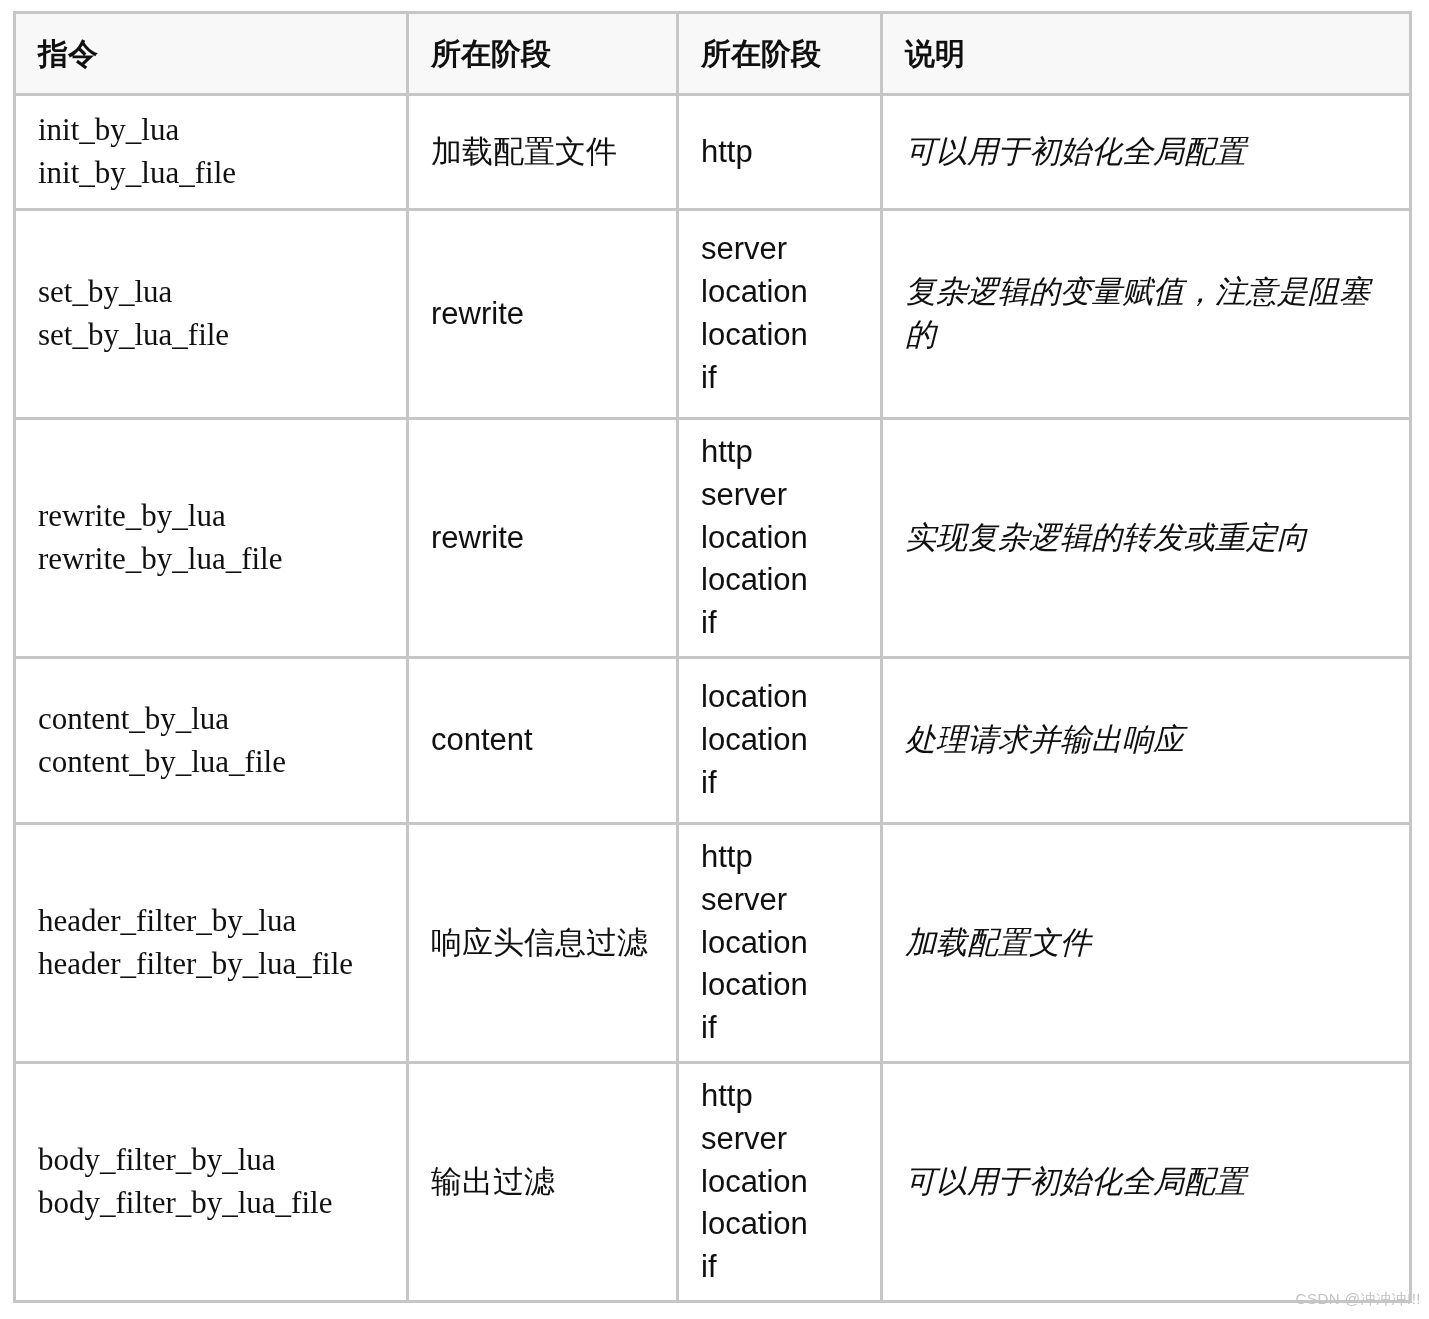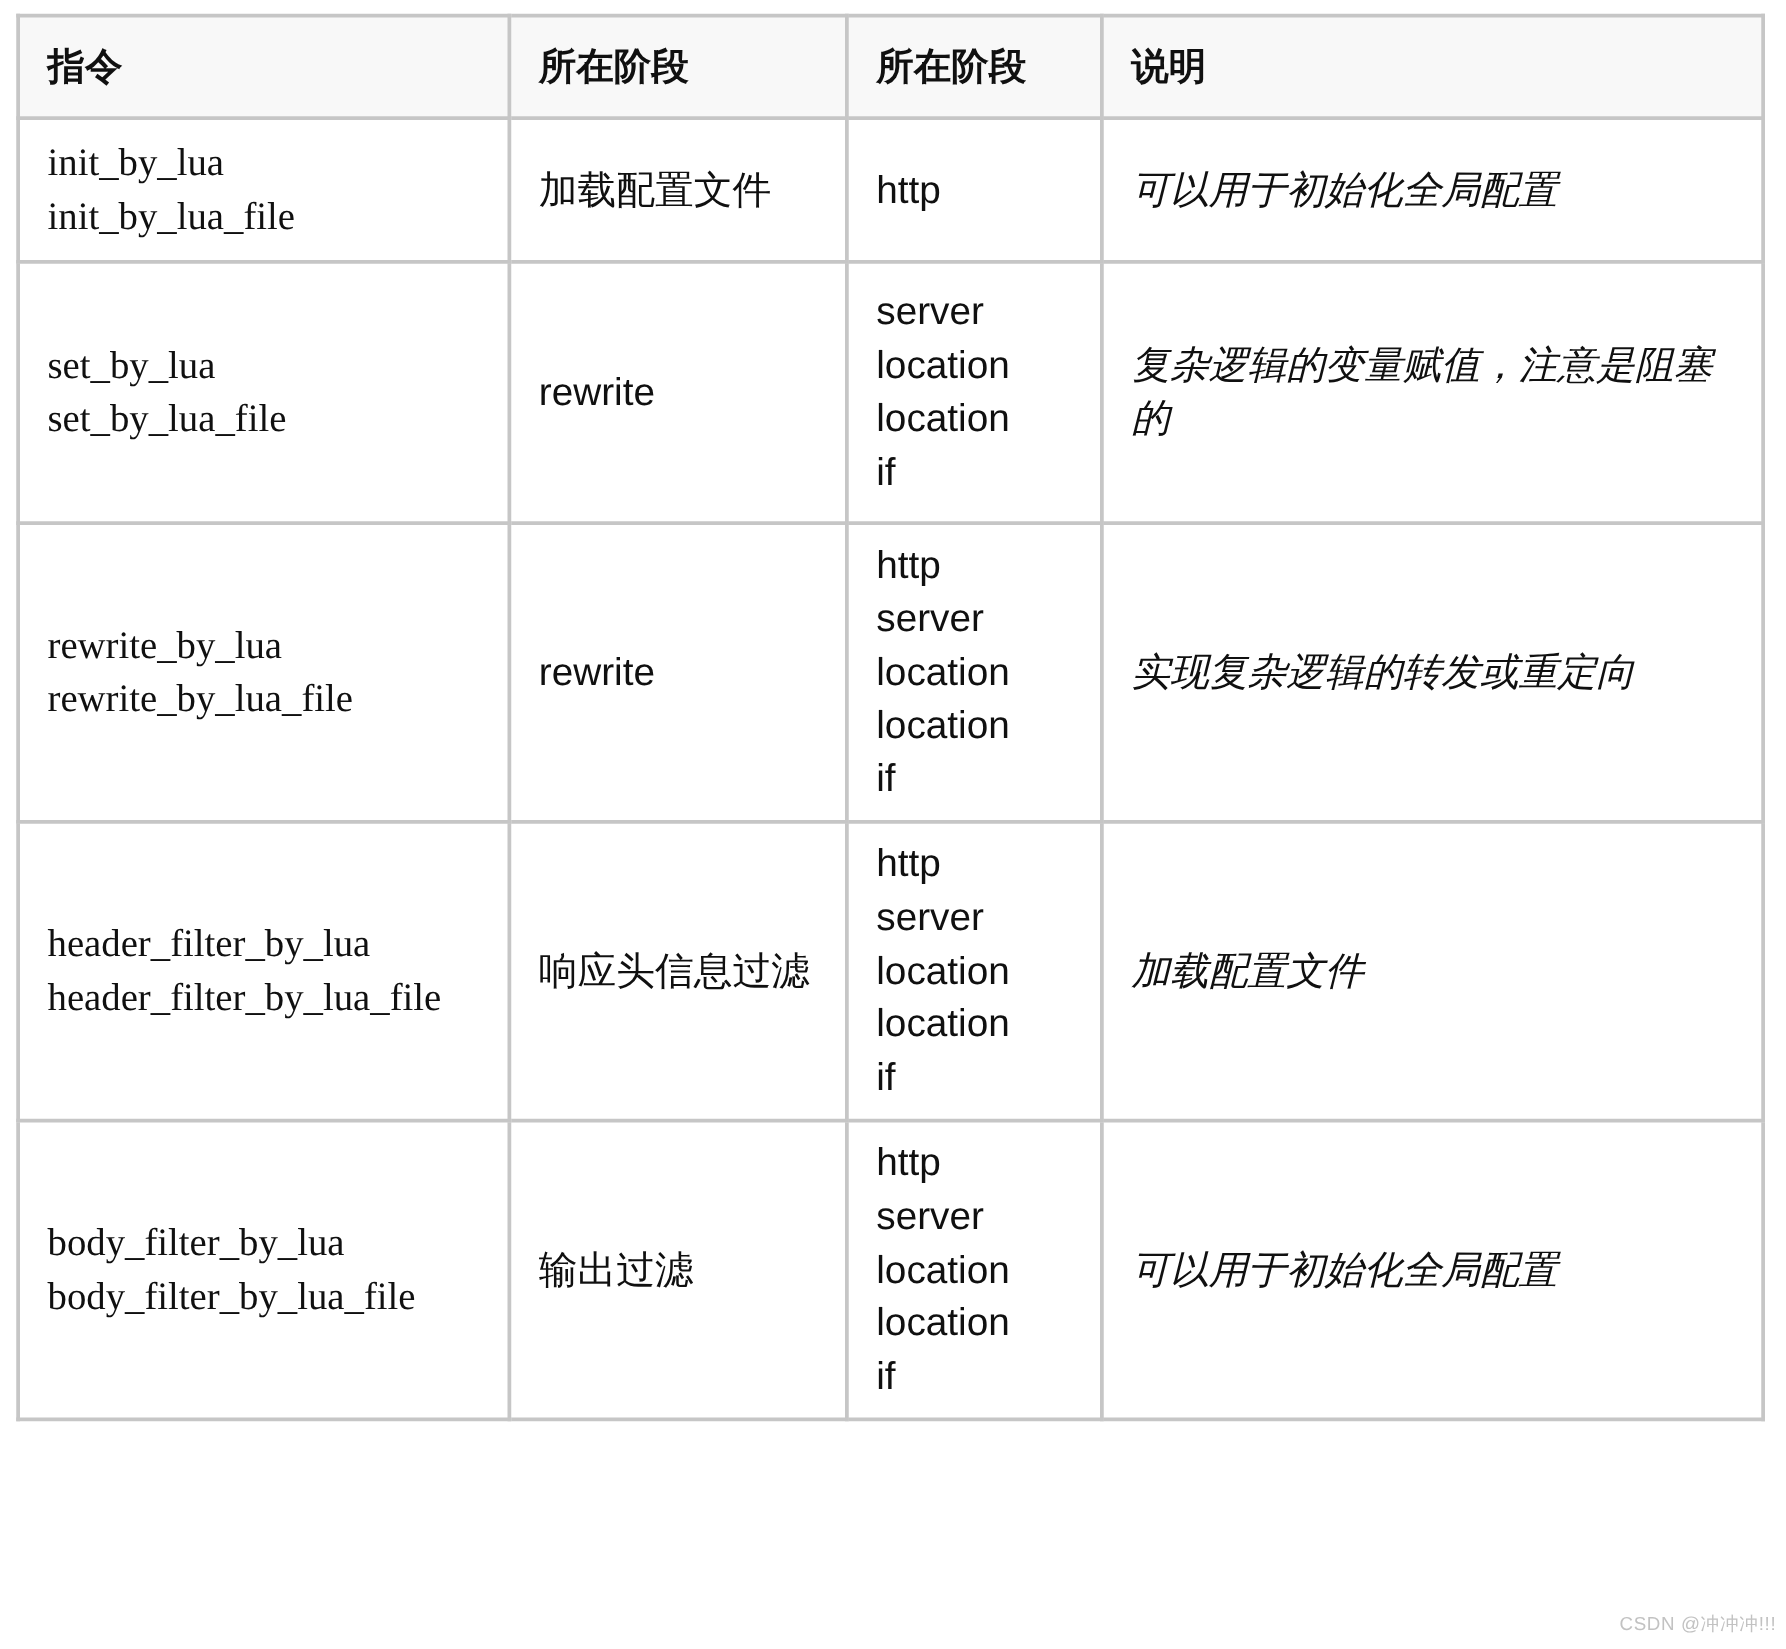--- a/index.html
+++ b/index.html
@@ -123,20 +123,29 @@
         <td class="cell-directive">rewrite_by_lua
 rewrite_by_lua_file</td>
         <td class="cell-phase">rewrite</td>
         <td class="cell-scope">http
 server
 location
 location
 if</td>
         <td class="cell-desc">实现复杂逻辑的转发或重定向</td>
       </tr>
+      <tr class="row-h4">
+        <td class="cell-directive">content_by_lua
+content_by_lua_file</td>
+        <td class="cell-phase">content</td>
+        <td class="cell-scope">location
+location
+if</td>
+        <td class="cell-desc">处理请求并输出响应</td>
+      </tr>
       <tr class="row-h5">
         <td class="cell-directive">header_filter_by_lua
 header_filter_by_lua_file</td>
         <td class="cell-phase">响应头信息过滤</td>
         <td class="cell-scope">http
 server
 location
 location
 if</td>
         <td class="cell-desc">加载配置文件</td>

